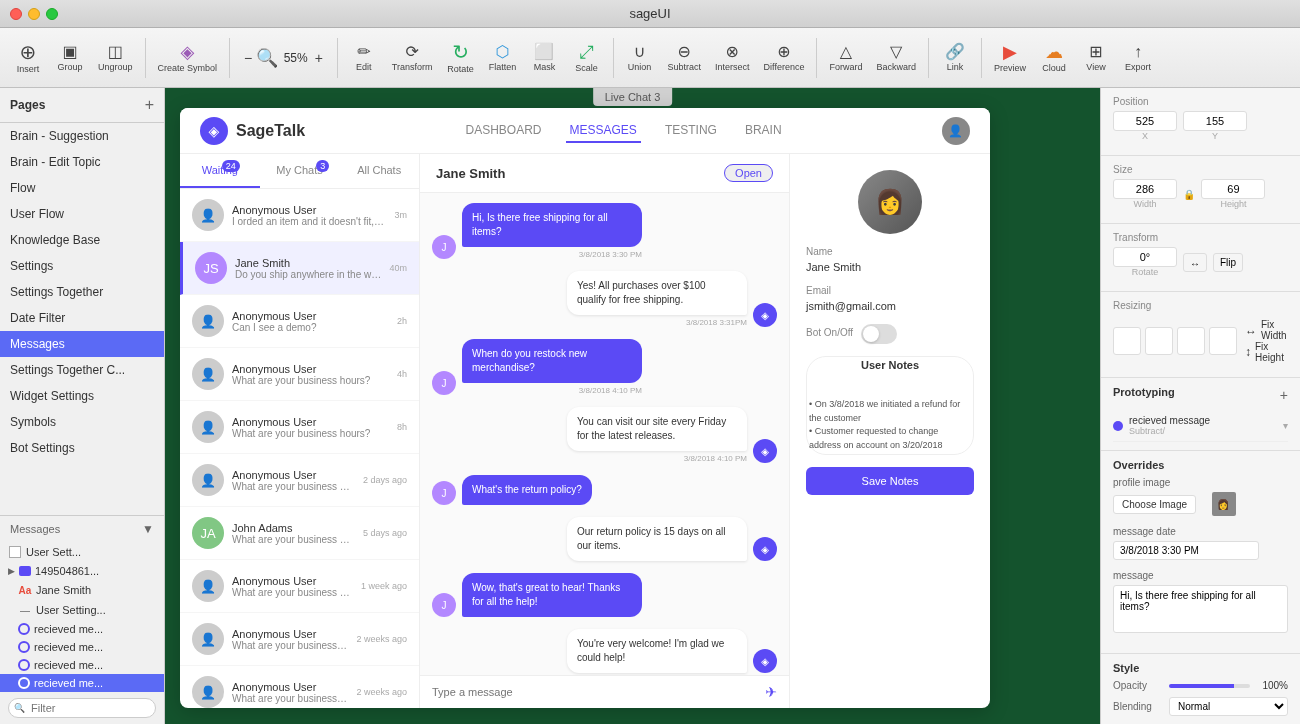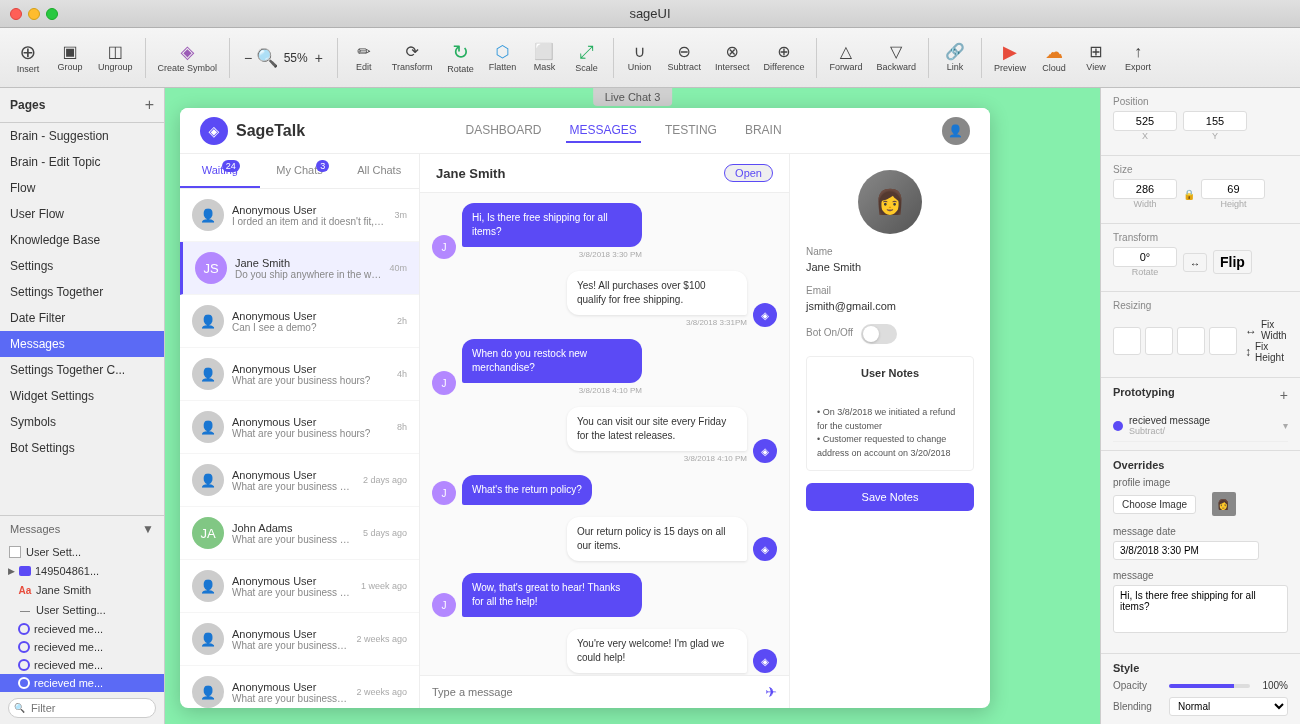--- a/index.html
+++ b/index.html
@@ -41,21 +41,21 @@
     .sidebar-layer { display: flex; align-items: center; gap: 4px; padding: 3px 8px; font-size: 11px; color: #333; cursor: pointer; }
     .sidebar-layer.active { background: #5b6af5; color: white; }
     .sidebar-layer-icon { width: 14px; height: 14px; display: inline-flex; align-items: center; justify-content: center; font-size: 10px; }
     .sidebar-layer-checkbox { width: 12px; height: 12px; border: 1px solid #aaa; background: white; }
     .sidebar-filter { padding: 6px 8px; }
     .sidebar-filter input { width: 100%; padding: 3px 8px 3px 22px; border-radius: 10px; border: 1px solid #ccc; background: white; font-size: 11px; outline: none; }
     .sidebar-filter-wrap { position: relative; }
     .sidebar-filter-wrap::before { content: '🔍'; position: absolute; left: 6px; top: 50%; transform: translateY(-50%); font-size: 9px; z-index: 1; }
 
     
-    .canvas-area { flex: 1; background: #86efac; position: relative; overflow: hidden; }
+    .canvas-area { flex: 1; background: #14532d; position: relative; overflow: hidden; }
     .canvas-tab { position: absolute; top: 0; left: 50%; transform: translateX(-50%); background: #d0d0d0; padding: 3px 12px; font-size: 11px; color: #555; border-bottom-left-radius: 4px; border-bottom-right-radius: 4px; }
 
     
     .app-mockup { position: absolute; top: 20px; left: 15px; width: 810px; height: 600px; background: white; border-radius: 8px; box-shadow: 0 4px 20px rgba(0,0,0,0.2); overflow: hidden; }
     .app-nav { display: flex; align-items: center; justify-content: space-between; padding: 0 20px; background: white; border-bottom: 1px solid #eee; height: 46px; }
     .app-nav-logo { display: flex; align-items: center; gap: 8px; }
     .app-nav-logo-icon { width: 28px; height: 28px; background: #5b4af5; border-radius: 50%; display: flex; align-items: center; justify-content: center; color: white; font-size: 14px; }
     .app-nav-logo-text { font-size: 16px; font-weight: 600; color: #333; }
     .app-nav-links { display: flex; gap: 20px; }
     .app-nav-link { font-size: 12px; color: #888; cursor: pointer; padding: 4px; }
@@ -98,21 +98,21 @@
     .chat-send { background: none; border: none; cursor: pointer; font-size: 14px; color: #5b4af5; }
 
     
     .user-panel { width: 200px; display: flex; flex-direction: column; padding: 16px; gap: 12px; overflow-y: auto; }
     .user-avatar-large { width: 64px; height: 64px; border-radius: 50%; background: #aaa; margin: 0 auto; overflow: hidden; display: flex; align-items: center; justify-content: center; font-size: 28px; }
     .user-field { font-size: 10px; color: #888; }
     .user-field-value { font-size: 11px; color: #333; margin-top: 2px; }
     .bot-toggle { display: flex; align-items: center; gap: 8px; }
     .toggle-track { width: 36px; height: 20px; background: #ddd; border-radius: 10px; position: relative; cursor: pointer; }
     .toggle-thumb { width: 16px; height: 16px; background: white; border-radius: 50%; position: absolute; top: 2px; left: 2px; box-shadow: 0 1px 3px rgba(0,0,0,0.2); }
-    .user-notes { border: 1px solid #eee; border-radius: 4px; padding: 10px; }
+    .user-notes { border: 1px solid #eee; border-radius: 20px; padding: 2px; }
     .user-notes-title { font-size: 11px; font-weight: 600; color: #333; margin-bottom: 8px; text-align: center; }
     .user-notes-content { font-size: 9px; color: #555; line-height: 1.5; }
     .save-notes-btn { background: #5b4af5; color: white; border: none; border-radius: 6px; padding: 8px; font-size: 11px; cursor: pointer; width: 100%; }
 
     
     .right-panel { width: 200px; background: #f5f5f5; border-left: 1px solid #ccc; overflow-y: auto; font-size: 11px; }
     .rp-section { padding: 8px 12px; border-bottom: 1px solid #ddd; }
     .rp-label { font-size: 10px; color: #888; margin-bottom: 4px; }
     .rp-row { display: flex; align-items: center; gap: 6px; margin-bottom: 6px; }
     .rp-input { border: 1px solid #ddd; background: white; border-radius: 3px; padding: 3px 6px; font-size: 11px; width: 64px; text-align: center; }
@@ -565,21 +565,21 @@
     </div>
 
     <div class="rp-section">
       <div class="rp-label">Transform</div>
       <div class="rp-row">
         <div>
           <input class="rp-input" type="text" value="0°" style="">
           <div class="rp-input-label">Rotate</div>
         </div>
         <button style="background:none;border:1px solid #ddd;border-radius:3px;padding:3px 6px;font-size:10px;cursor:pointer;">↔</button>
-        <button style="background:none;border:1px solid #ddd;border-radius:3px;padding:3px 6px;font-size:14px;cursor:pointer;font-weight:bold;">Flip</button>
+        <button style="background:none;border:1px solid #ddd;border-radius:3px;padding:3px 6px;font-size:10px;cursor:pointer;">Flip</button>
       </div>
     </div>
 
     <div class="rp-section">
       <div style="display:flex;justify-content:space-between;align-items:center;">
         <div class="rp-label">Resizing</div>
       </div>
       <div class="rp-row" style="gap:8px;margin-top:4px;">
         <div class="rp-resizing">
           <div class="resize-box"></div>

